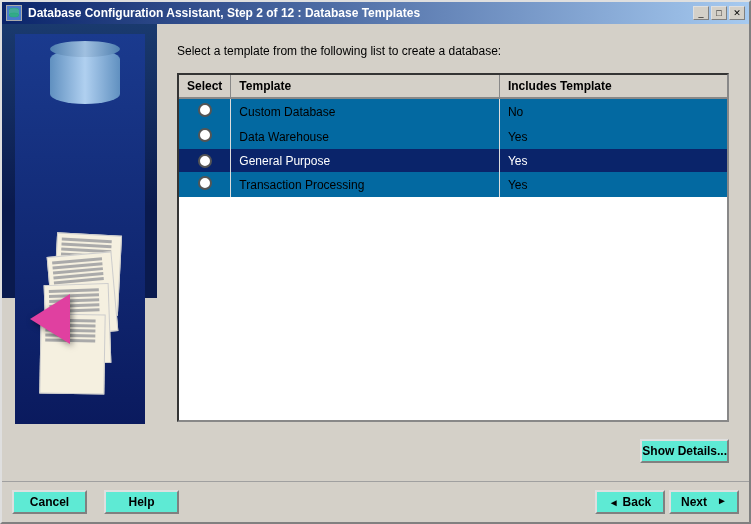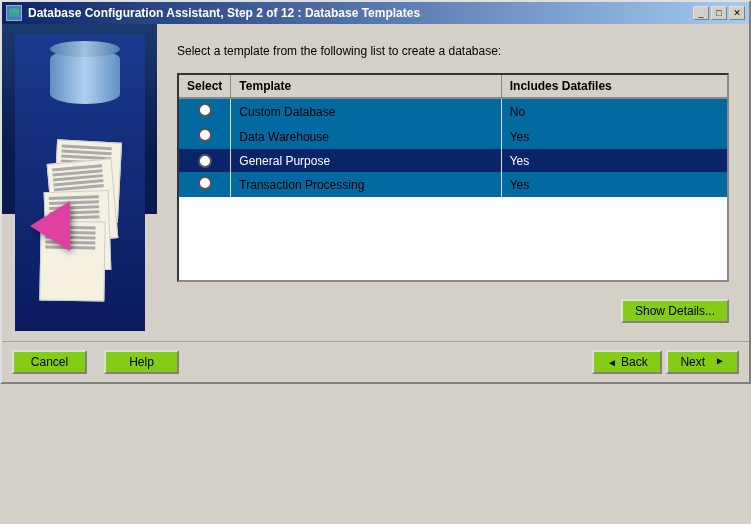--- a/index.html
+++ b/index.html
@@ -8,21 +8,21 @@
       font-size: 13px;
       background: #d4d0c8;
       width: 751px;
       height: 524px;
       overflow: hidden;
     }
 
     
     .window {
       width: 751px;
-      height: 384px;
+      height: 524px;
       border: 2px solid #808080;
       border-top: 2px solid #dfdfdf;
       border-left: 2px solid #dfdfdf;
       background: #d4d0c8;
       display: flex;
       flex-direction: column;
     }
 
     .title-bar {
       background: linear-gradient(to right, #0a246a, #a6caf0);
@@ -271,28 +271,29 @@
       border-top: 1px solid #a0a0a0;
     }
 
     .show-details-area {
       display: flex;
       justify-content: flex-end;
       margin-bottom: 8px;
     }
 
     .btn {
-      background: #84cc16;
+      background: #5eead4;
       border: 2px solid;
       border-color: #dfdfdf #808080 #808080 #dfdfdf;
-      padding: 3px 12px;
+      padding: 3px 0;
       font-size: 12px;
       cursor: pointer;
       min-width: 75px;
       text-align: center;
+      font-weight: bold;
     }
 
     .nav-group {
       display: flex;
       align-items: center;
       gap: 4px;
     }
 
     .left-btns {
       display: flex;
@@ -367,21 +368,21 @@
 
     <div class="right-panel">
       <p class="instruction-text">Select a template from the following list to create a database:</p>
 
       <div class="template-table-container">
         <table class="template-table">
           <thead>
             <tr>
               <th>Select</th>
               <th>Template</th>
-              <th>Includes Datafiles</th>
+              <th>Includes Template</th>
             </tr>
           </thead>
           <tbody id="table-body">
 
           <tr>
                 <td class="radio-cell"><div class="radio-btn"></div></td>
                 <td>Custom Database</td>
                 <td>No</td>
               </tr>
               <tr>

